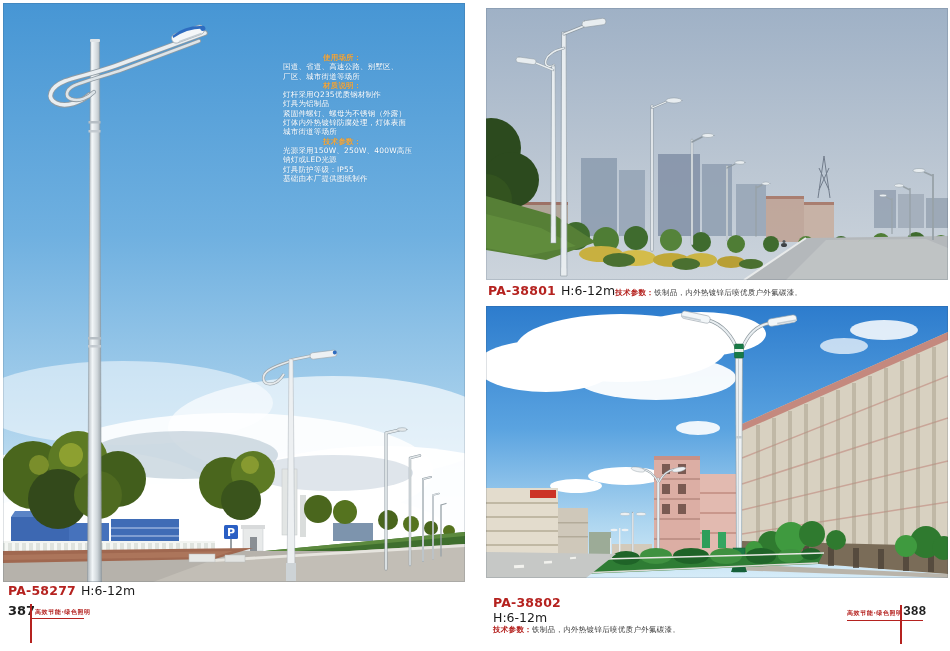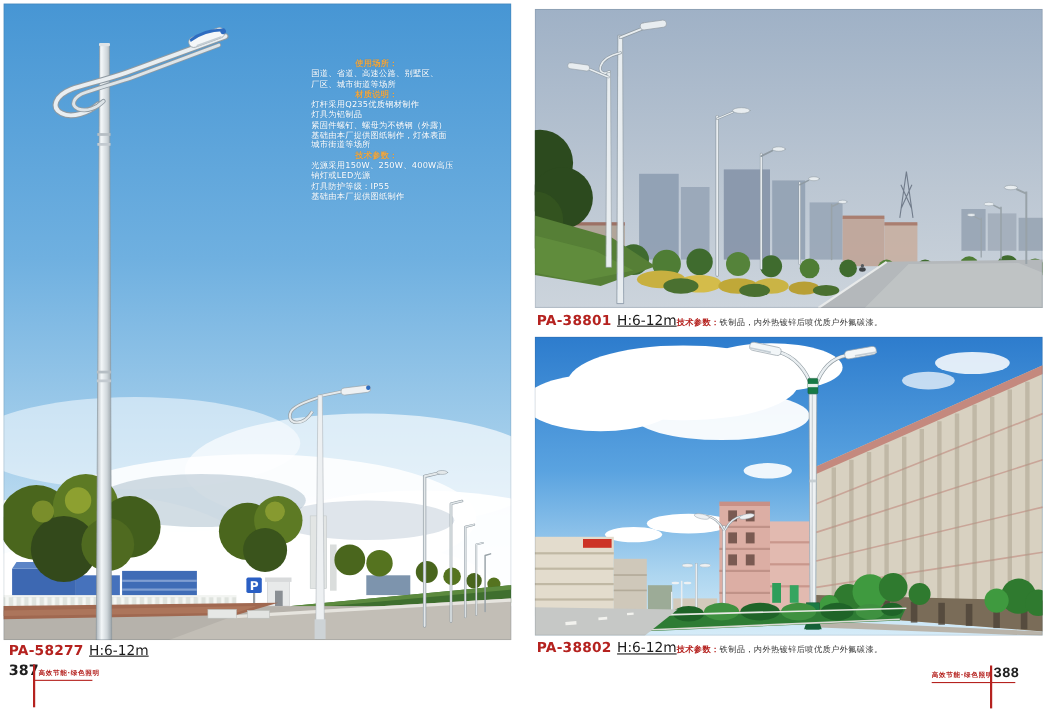--- a/index.html
+++ b/index.html
@@ -14,23 +14,23 @@
 
   
   .overlay{position:absolute;left:280px;top:50px;width:170px;line-height:9.3px;font-size:7.5px;color:#ffffff;letter-spacing:.2px;}
   .overlay .ln{display:block;white-space:nowrap;text-shadow:0 0 1px rgba(30,90,140,.35);}
   .overlay .hd{color:#f2a73d;font-weight:bold;margin-left:40px;}
 
   
   .caption{position:absolute;display:flex;align-items:baseline;white-space:nowrap;}
   .cap-a{left:8px;top:583px;}
   .cap-b{left:488px;top:283px;}
-  .cap-c{left:488px;top:581px;}
+  .cap-c{left:488px;top:595px;flex-direction:column;}
   .code{color:#b5221f;font-weight:bold;font-size:12.5px;letter-spacing:.2px;}
-  .hval{color:#1c1c1c;font-size:12.5px;margin-left:5px;text-decoration:underline;}
+  .hval{color:#1c1c1c;font-size:12.5px;margin-left:5px;}
   .tech{margin-left:0;font-size:7.5px;color:#3a3a3a;letter-spacing:.3px;}
   .tech .tlabel{color:#b5221f;font-weight:bold;}
 
   
   .pgnum{position:absolute;font-size:13px;font-weight:bold;color:#1f1f1f;}
   .pgnum-l{left:8px;top:603px;}
   .pgnum-r{left:903px;top:604px;font-family:Liberation Mono, monospace;}
   .vline{position:absolute;width:1.5px;height:39px;background:#b5221f;}
   .vline-l{left:30px;top:604px;}
   .vline-r{left:900px;top:605px;}
@@ -179,21 +179,21 @@
     </svg>
 
     <div class="overlay">
       <span class="ln hd">使用场所：</span>
       <span class="ln">国道、省道、高速公路、别墅区、</span>
       <span class="ln">厂区、城市街道等场所</span>
       <span class="ln hd">材质说明：</span>
       <span class="ln">灯杆采用Q235优质钢材制作</span>
       <span class="ln">灯具为铝制品</span>
       <span class="ln">紧固件螺钉、螺母为不锈钢（外露）</span>
-      <span class="ln">基础由本厂提供图纸制作，灯体表面</span>
+      <span class="ln">灯体内外热镀锌防腐处理，灯体表面</span>
       <span class="ln">城市街道等场所</span>
       <span class="ln hd">技术参数：</span>
       <span class="ln">光源采用150W、250W、400W高压</span>
       <span class="ln">钠灯或LED光源</span>
       <span class="ln">灯具防护等级：IP55</span>
       <span class="ln">基础由本厂提供图纸制作</span>
     </div>
   </figure>
 
   <div class="caption cap-a">

